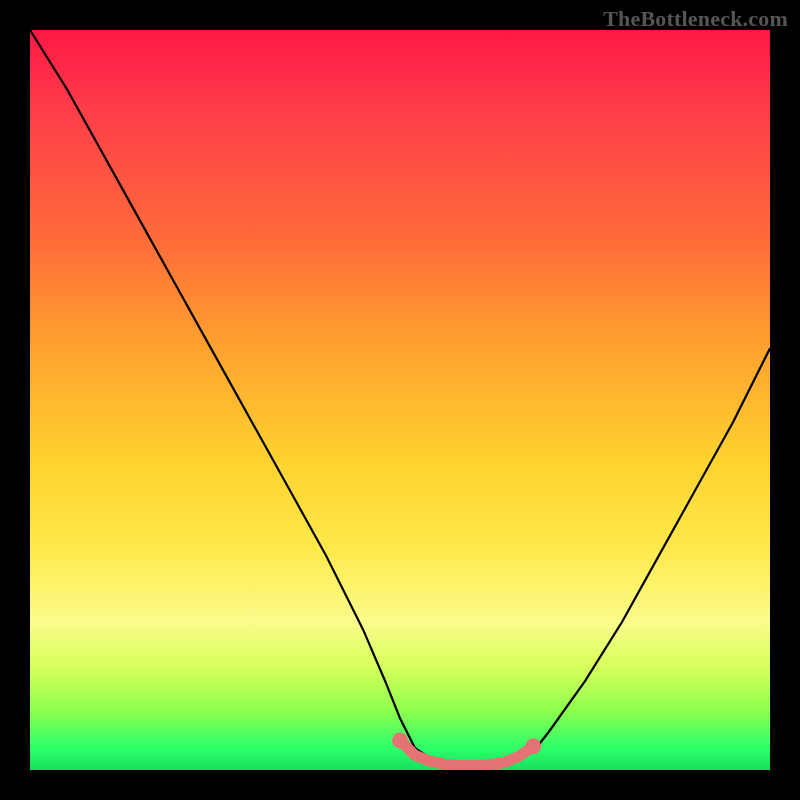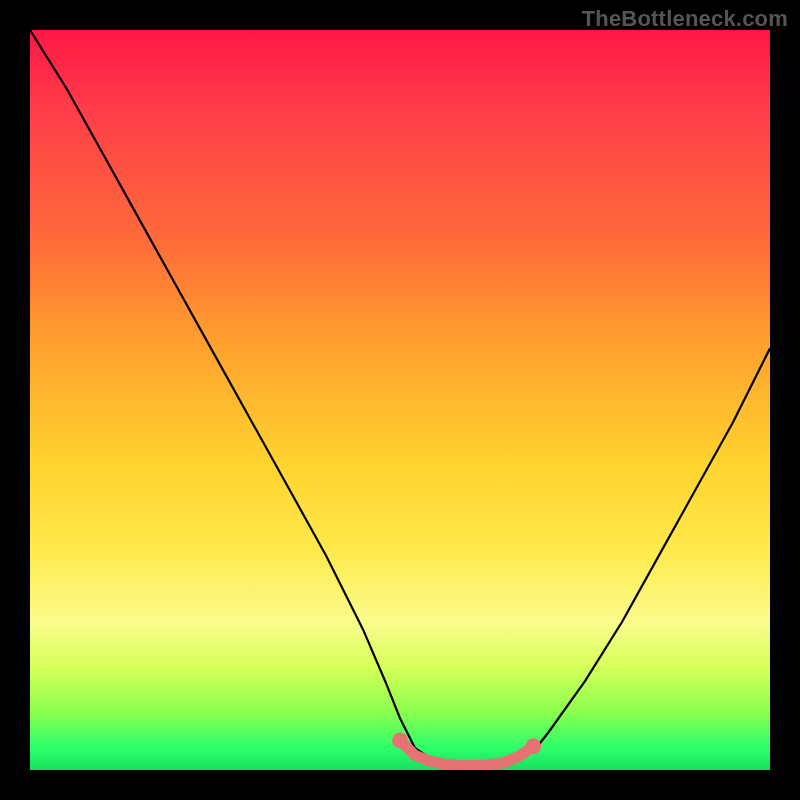--- a/index.html
+++ b/index.html
@@ -7,21 +7,21 @@
   .stage {
     position: relative;
     width: 800px;
     height: 800px;
     background: #000;
   }
   .watermark {
     position: absolute;
     top: 6px;
     right: 12px;
-    font-family: Liberation Sans, sans-serif;
+    font-family: Liberation Serif, serif;
     font-size: 22px;
     font-weight: 600;
     color: #555;
     letter-spacing: 0.2px;
     z-index: 10;
   }
   .plot {
     position: absolute;
     left: 30px;
     top: 30px;

